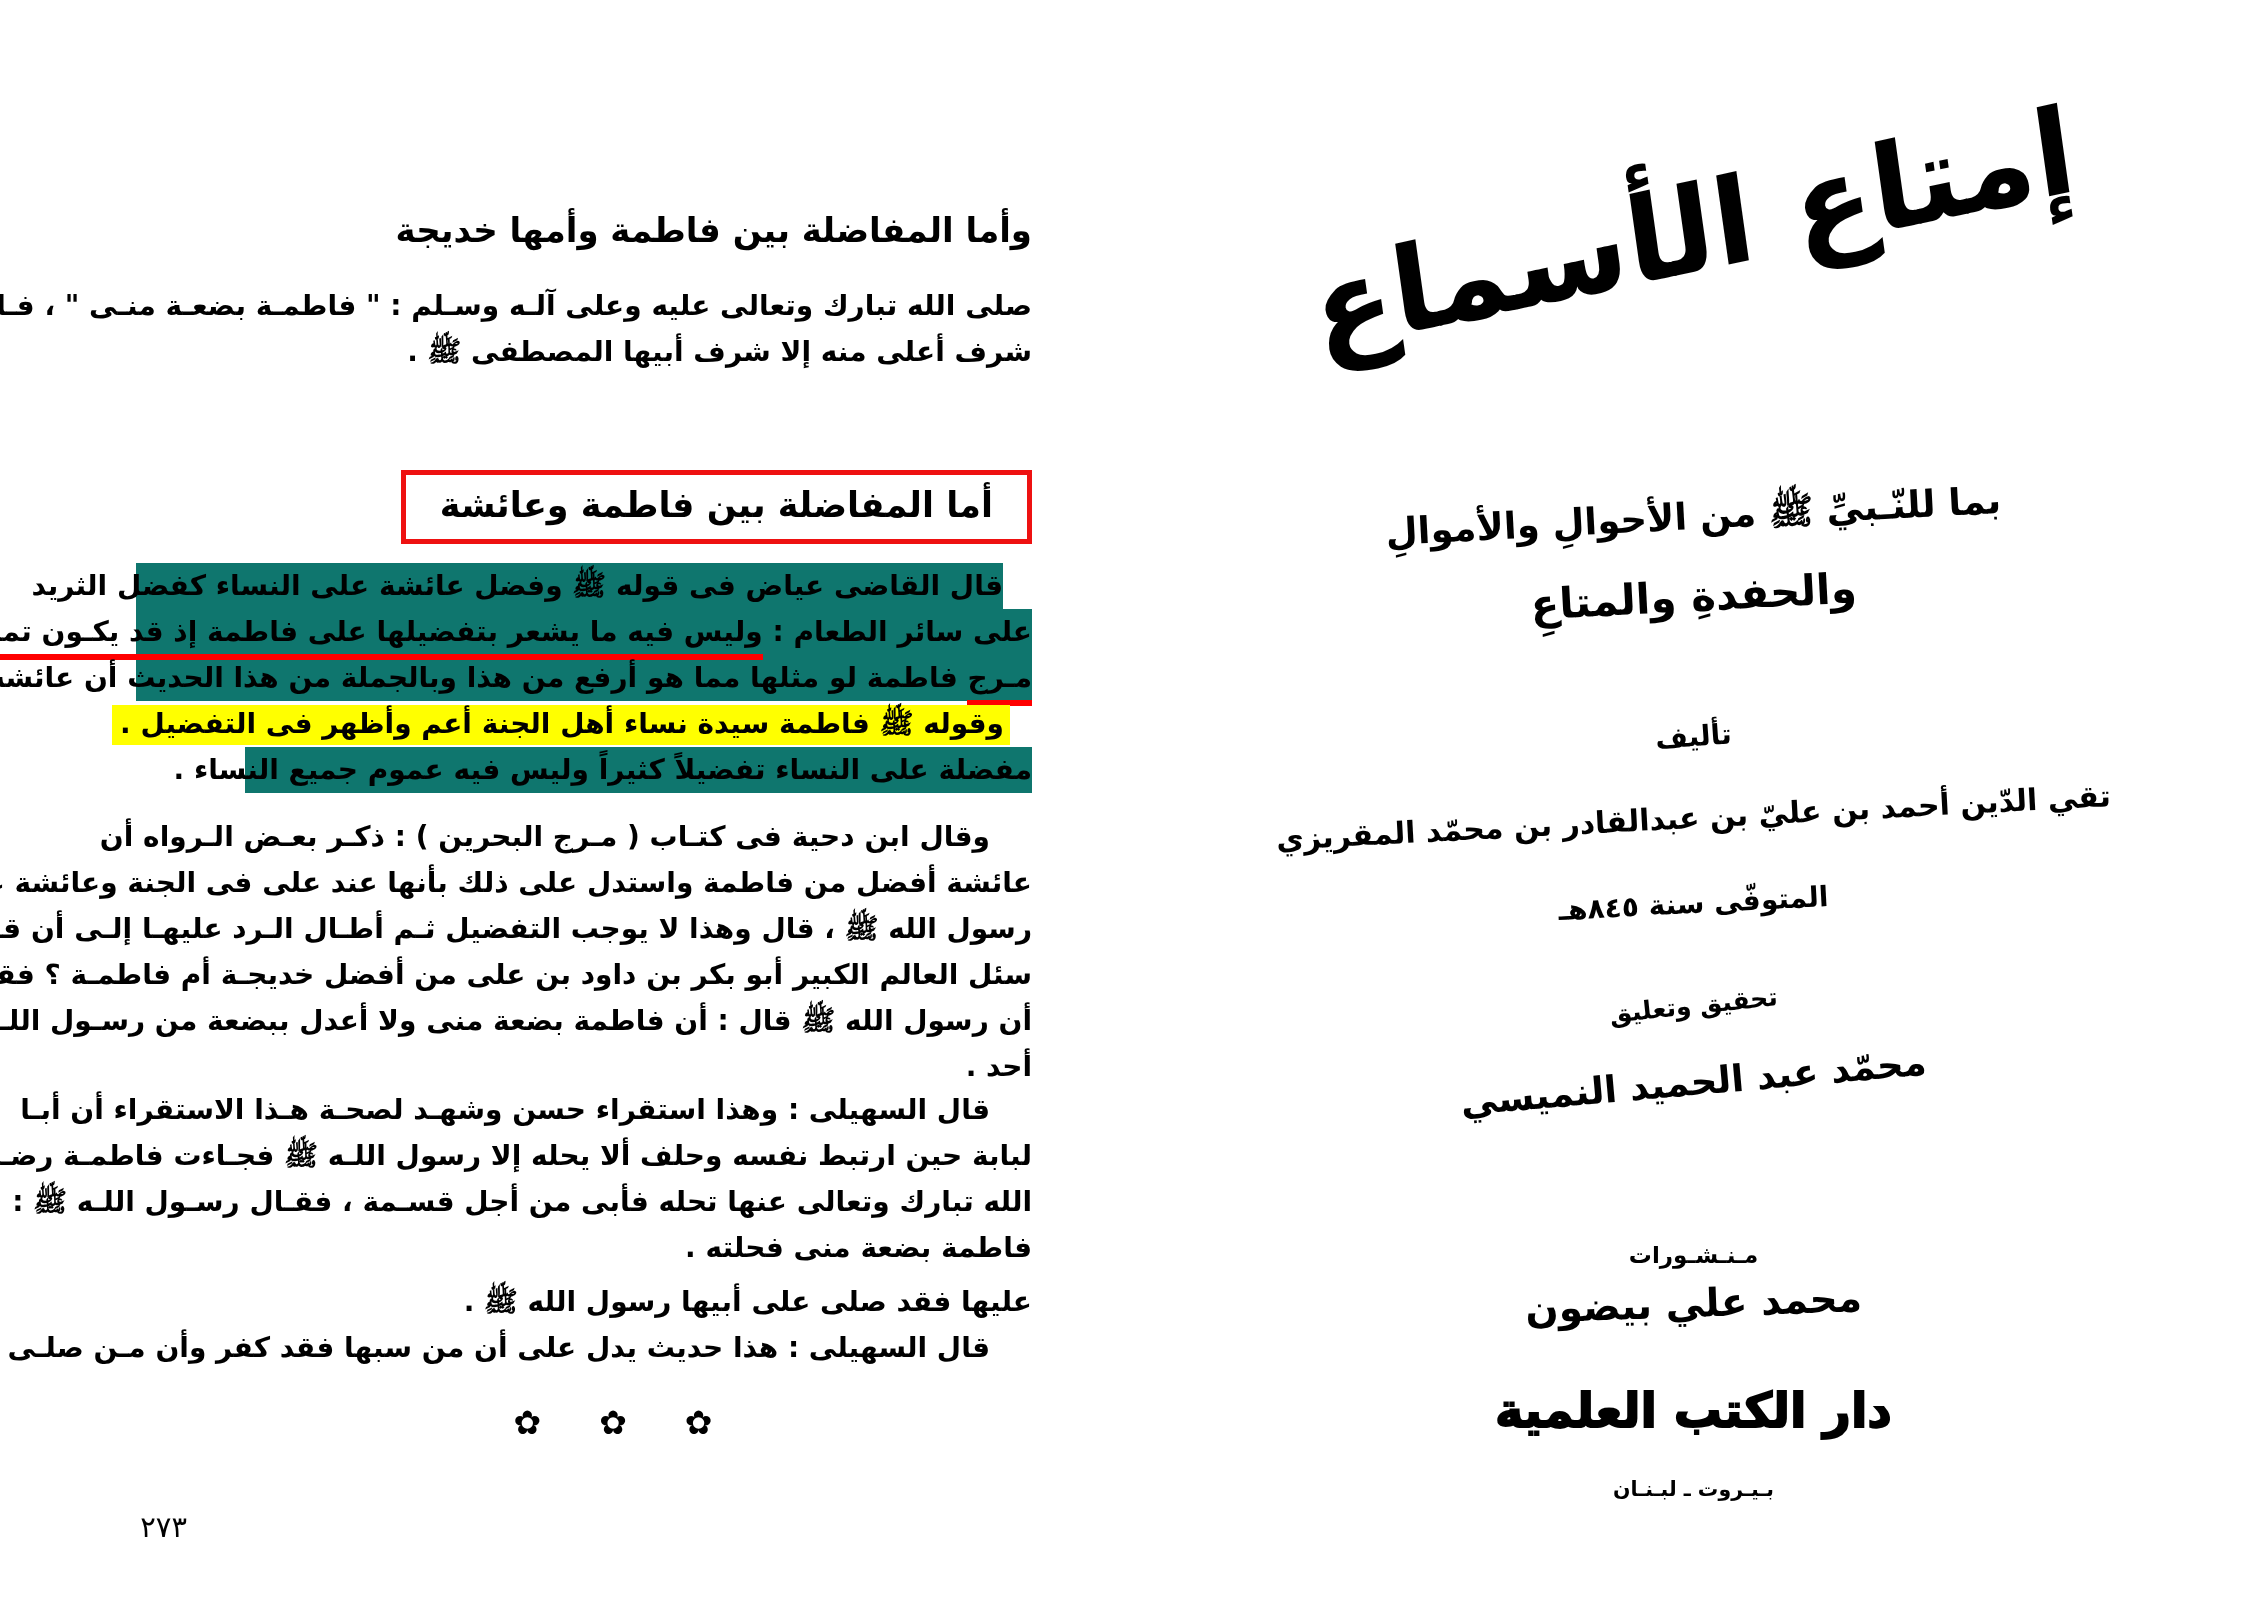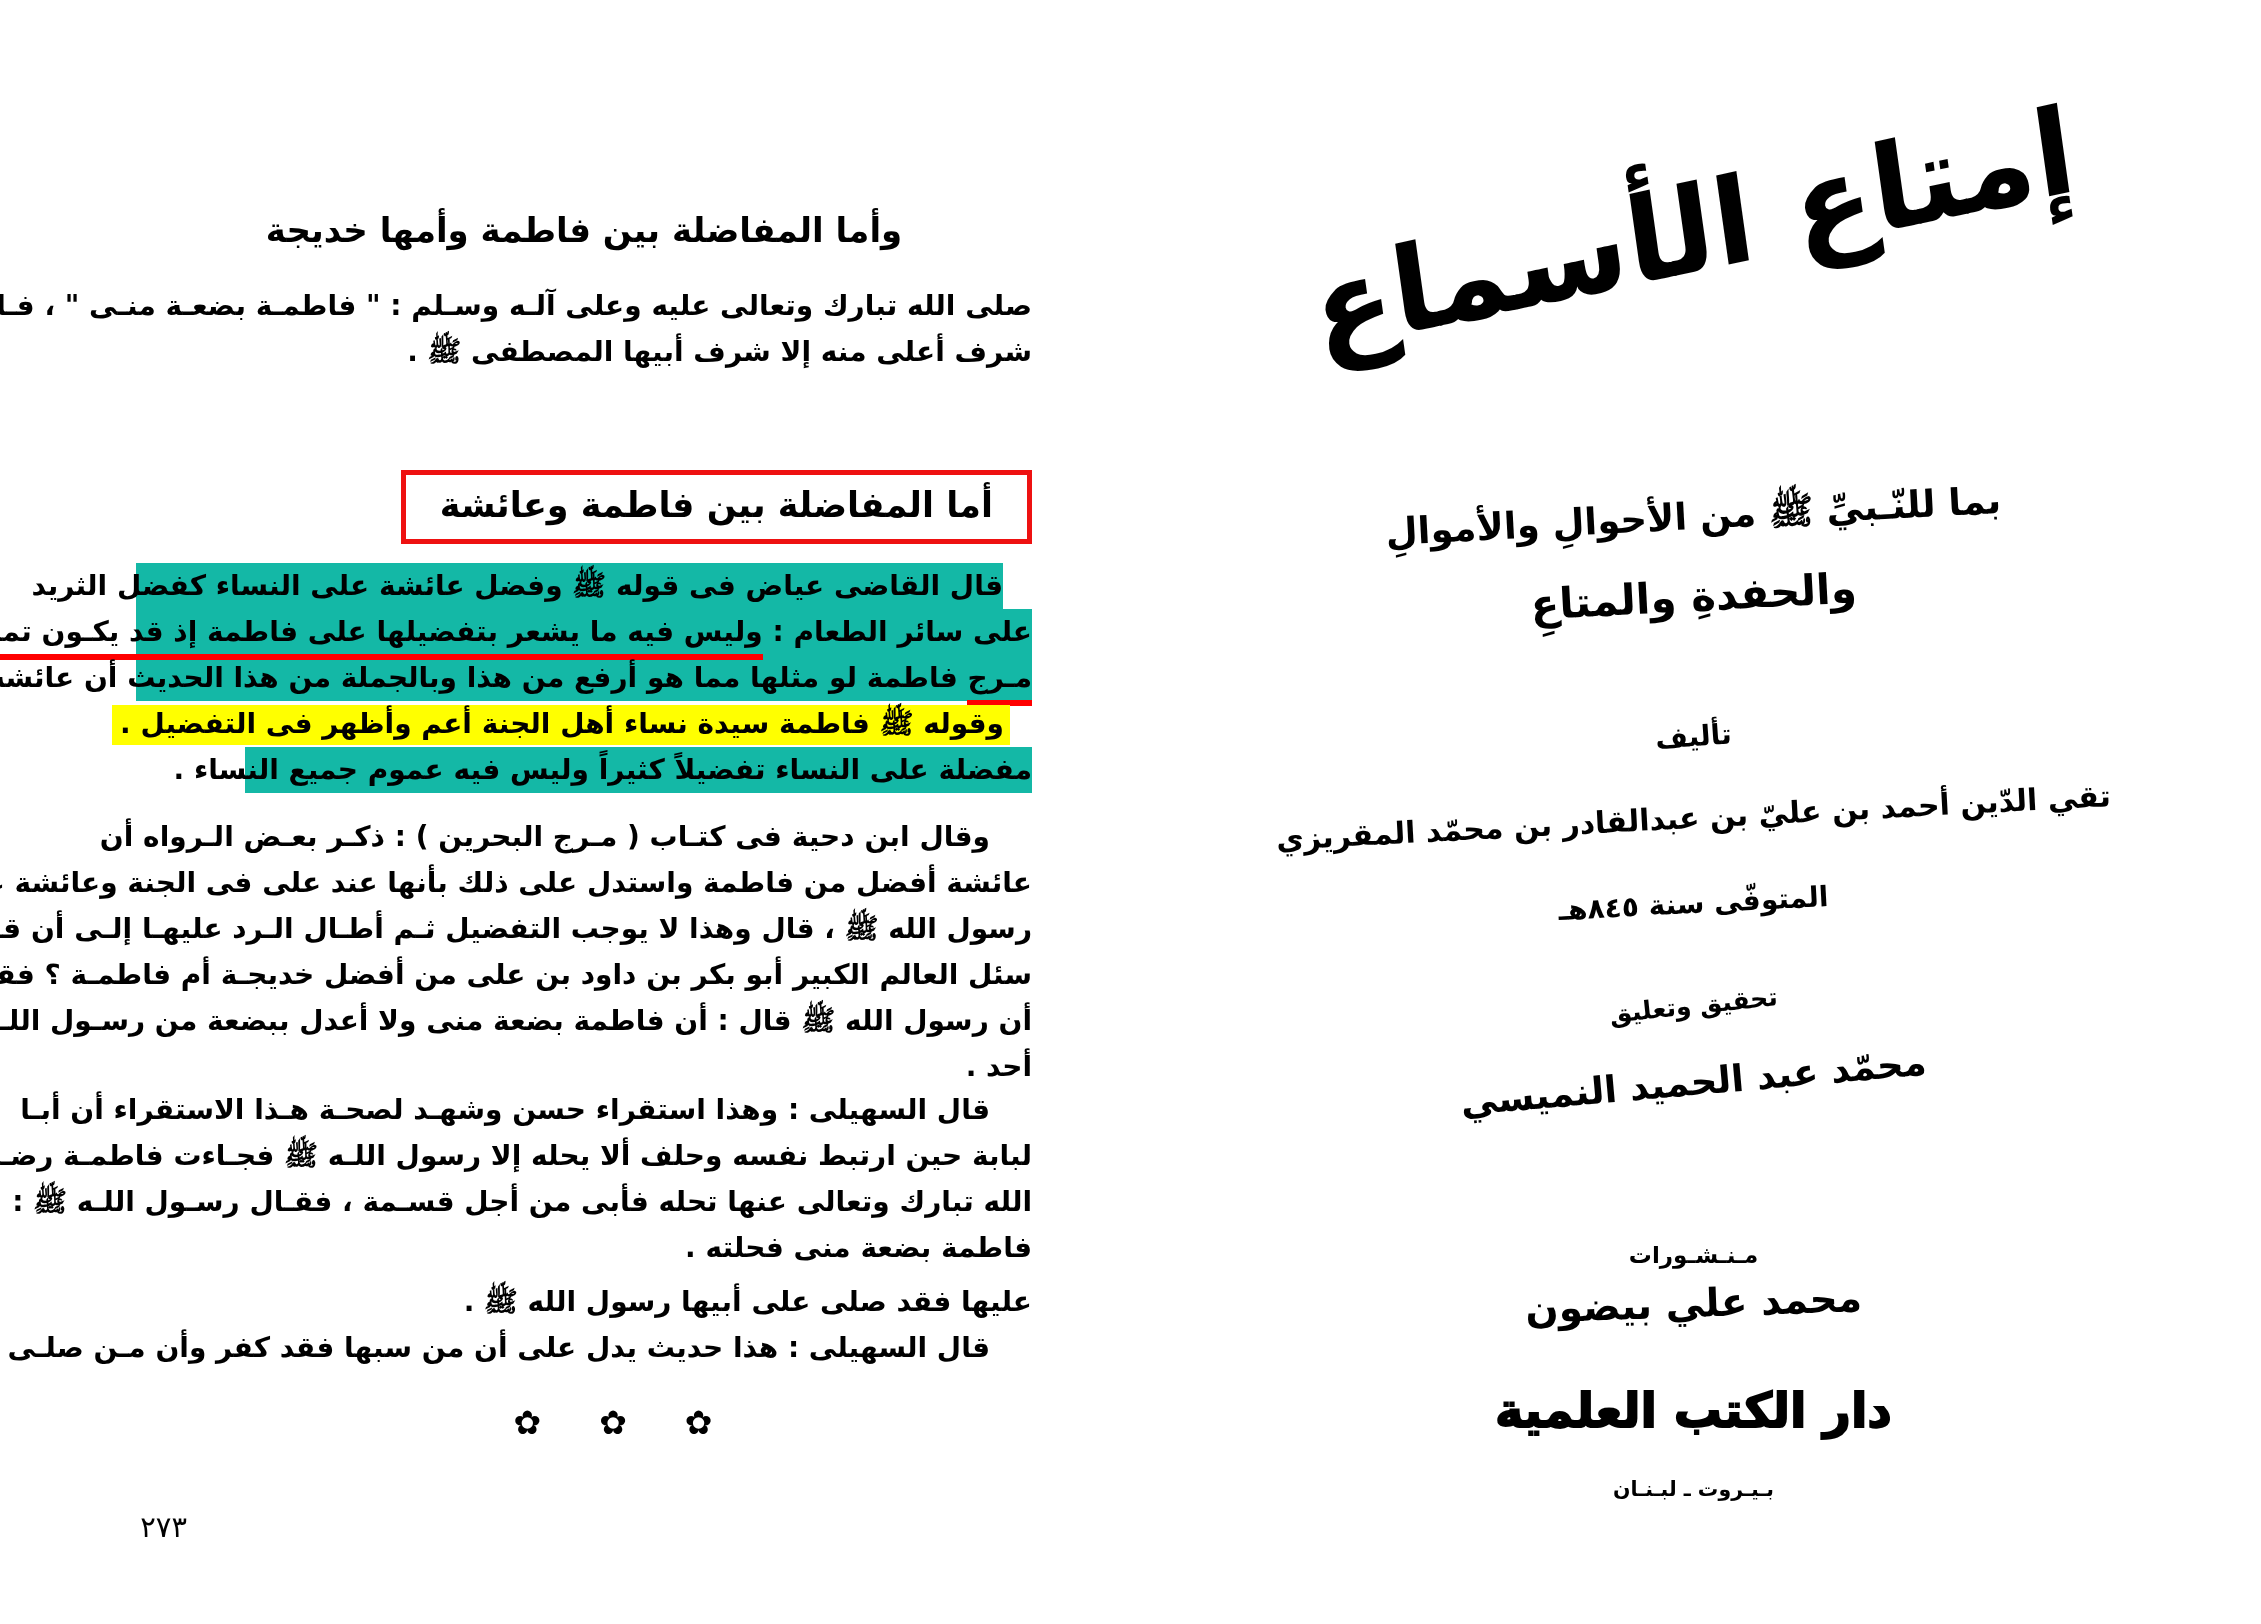--- a/index.html
+++ b/index.html
@@ -7,37 +7,37 @@
     width:2261px;height:1625px;position:relative;overflow:hidden;
     font-family:"DejaVu Sans",sans-serif;color:#000;
   }
   .page{position:absolute;top:0;height:1625px;}
   #left-page{left:136px;width:896px;direction:rtl;}
   #right-page{left:1147px;width:1093px;direction:rtl;text-align:center;}
   .abs{position:absolute;right:0;left:0;}
 
   
   .sec-title{
-    font-size:34px;font-weight:bold;text-align:center;letter-spacing:0;
+    font-size:34px;font-weight:bold;text-align:right;letter-spacing:0;
   }
   .bodyline{
     font-size:28px;font-weight:bold;line-height:46px;white-space:nowrap;
     text-align:justify;text-align-last:justify;
   }
   .bodyline.last{text-align:left;text-align-last:right;}
   .indent{margin-right:42px;}
 
   .redbox-wrap{display:flex;justify-content:flex-start;}
   .redbox{
     border:5.4px solid #ee1111;padding:9.7px 34px 14.5px 34px;
     font-size:35px;font-weight:bold;white-space:nowrap;background:#fff;
   }
   .hl-line{
     font-size:28px;font-weight:bold;line-height:46px;white-space:nowrap;
-    background:#14b8a6;text-align:justify;text-align-last:justify;
+    background:#0f766e;text-align:justify;text-align-last:justify;
   }
   .hl-first{margin-right:29px;}
   .hl-l4{margin-left:109px;text-align:right;text-align-last:right;}
   .hl-l5{background:transparent;text-align:right;text-align-last:right;margin-right:22px;}
   .hl-l5 > span{background:#ffff00;padding:2.4px 6px 4.8px 8.5px;}
   .red-underline{
     border-bottom:6px solid #ff0000;padding-bottom:6px;
   }
 
   .ornaments{

